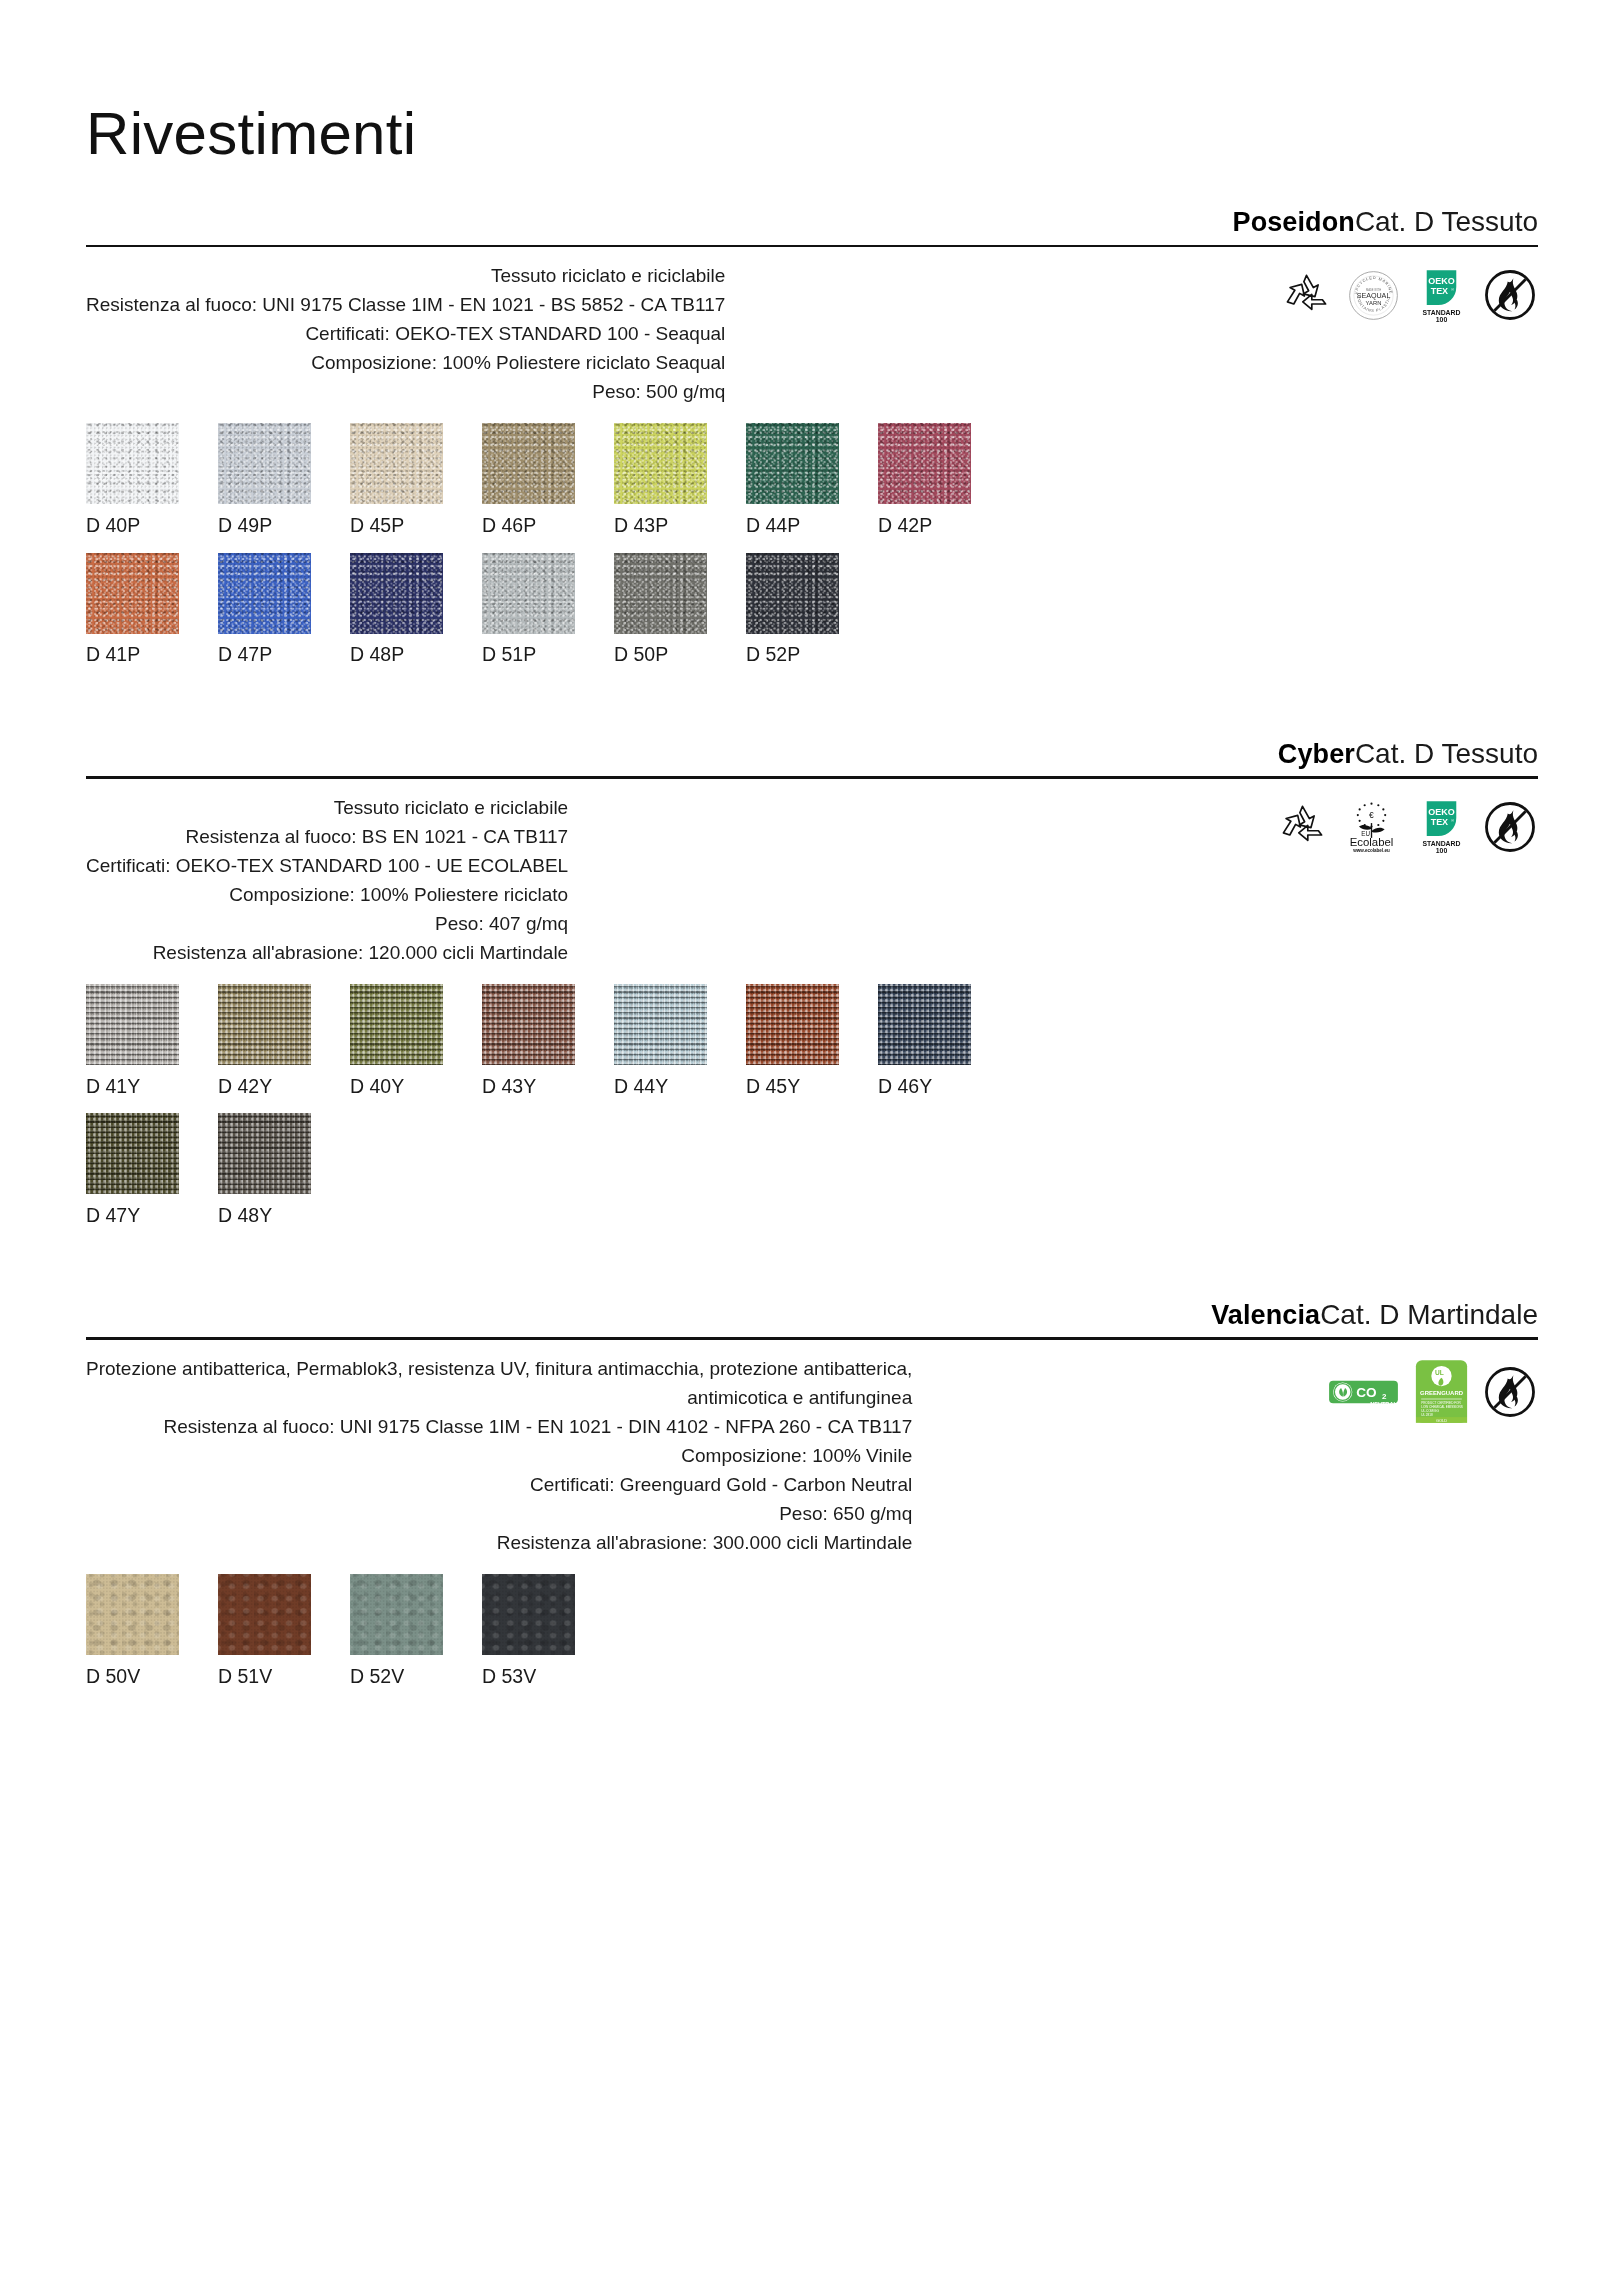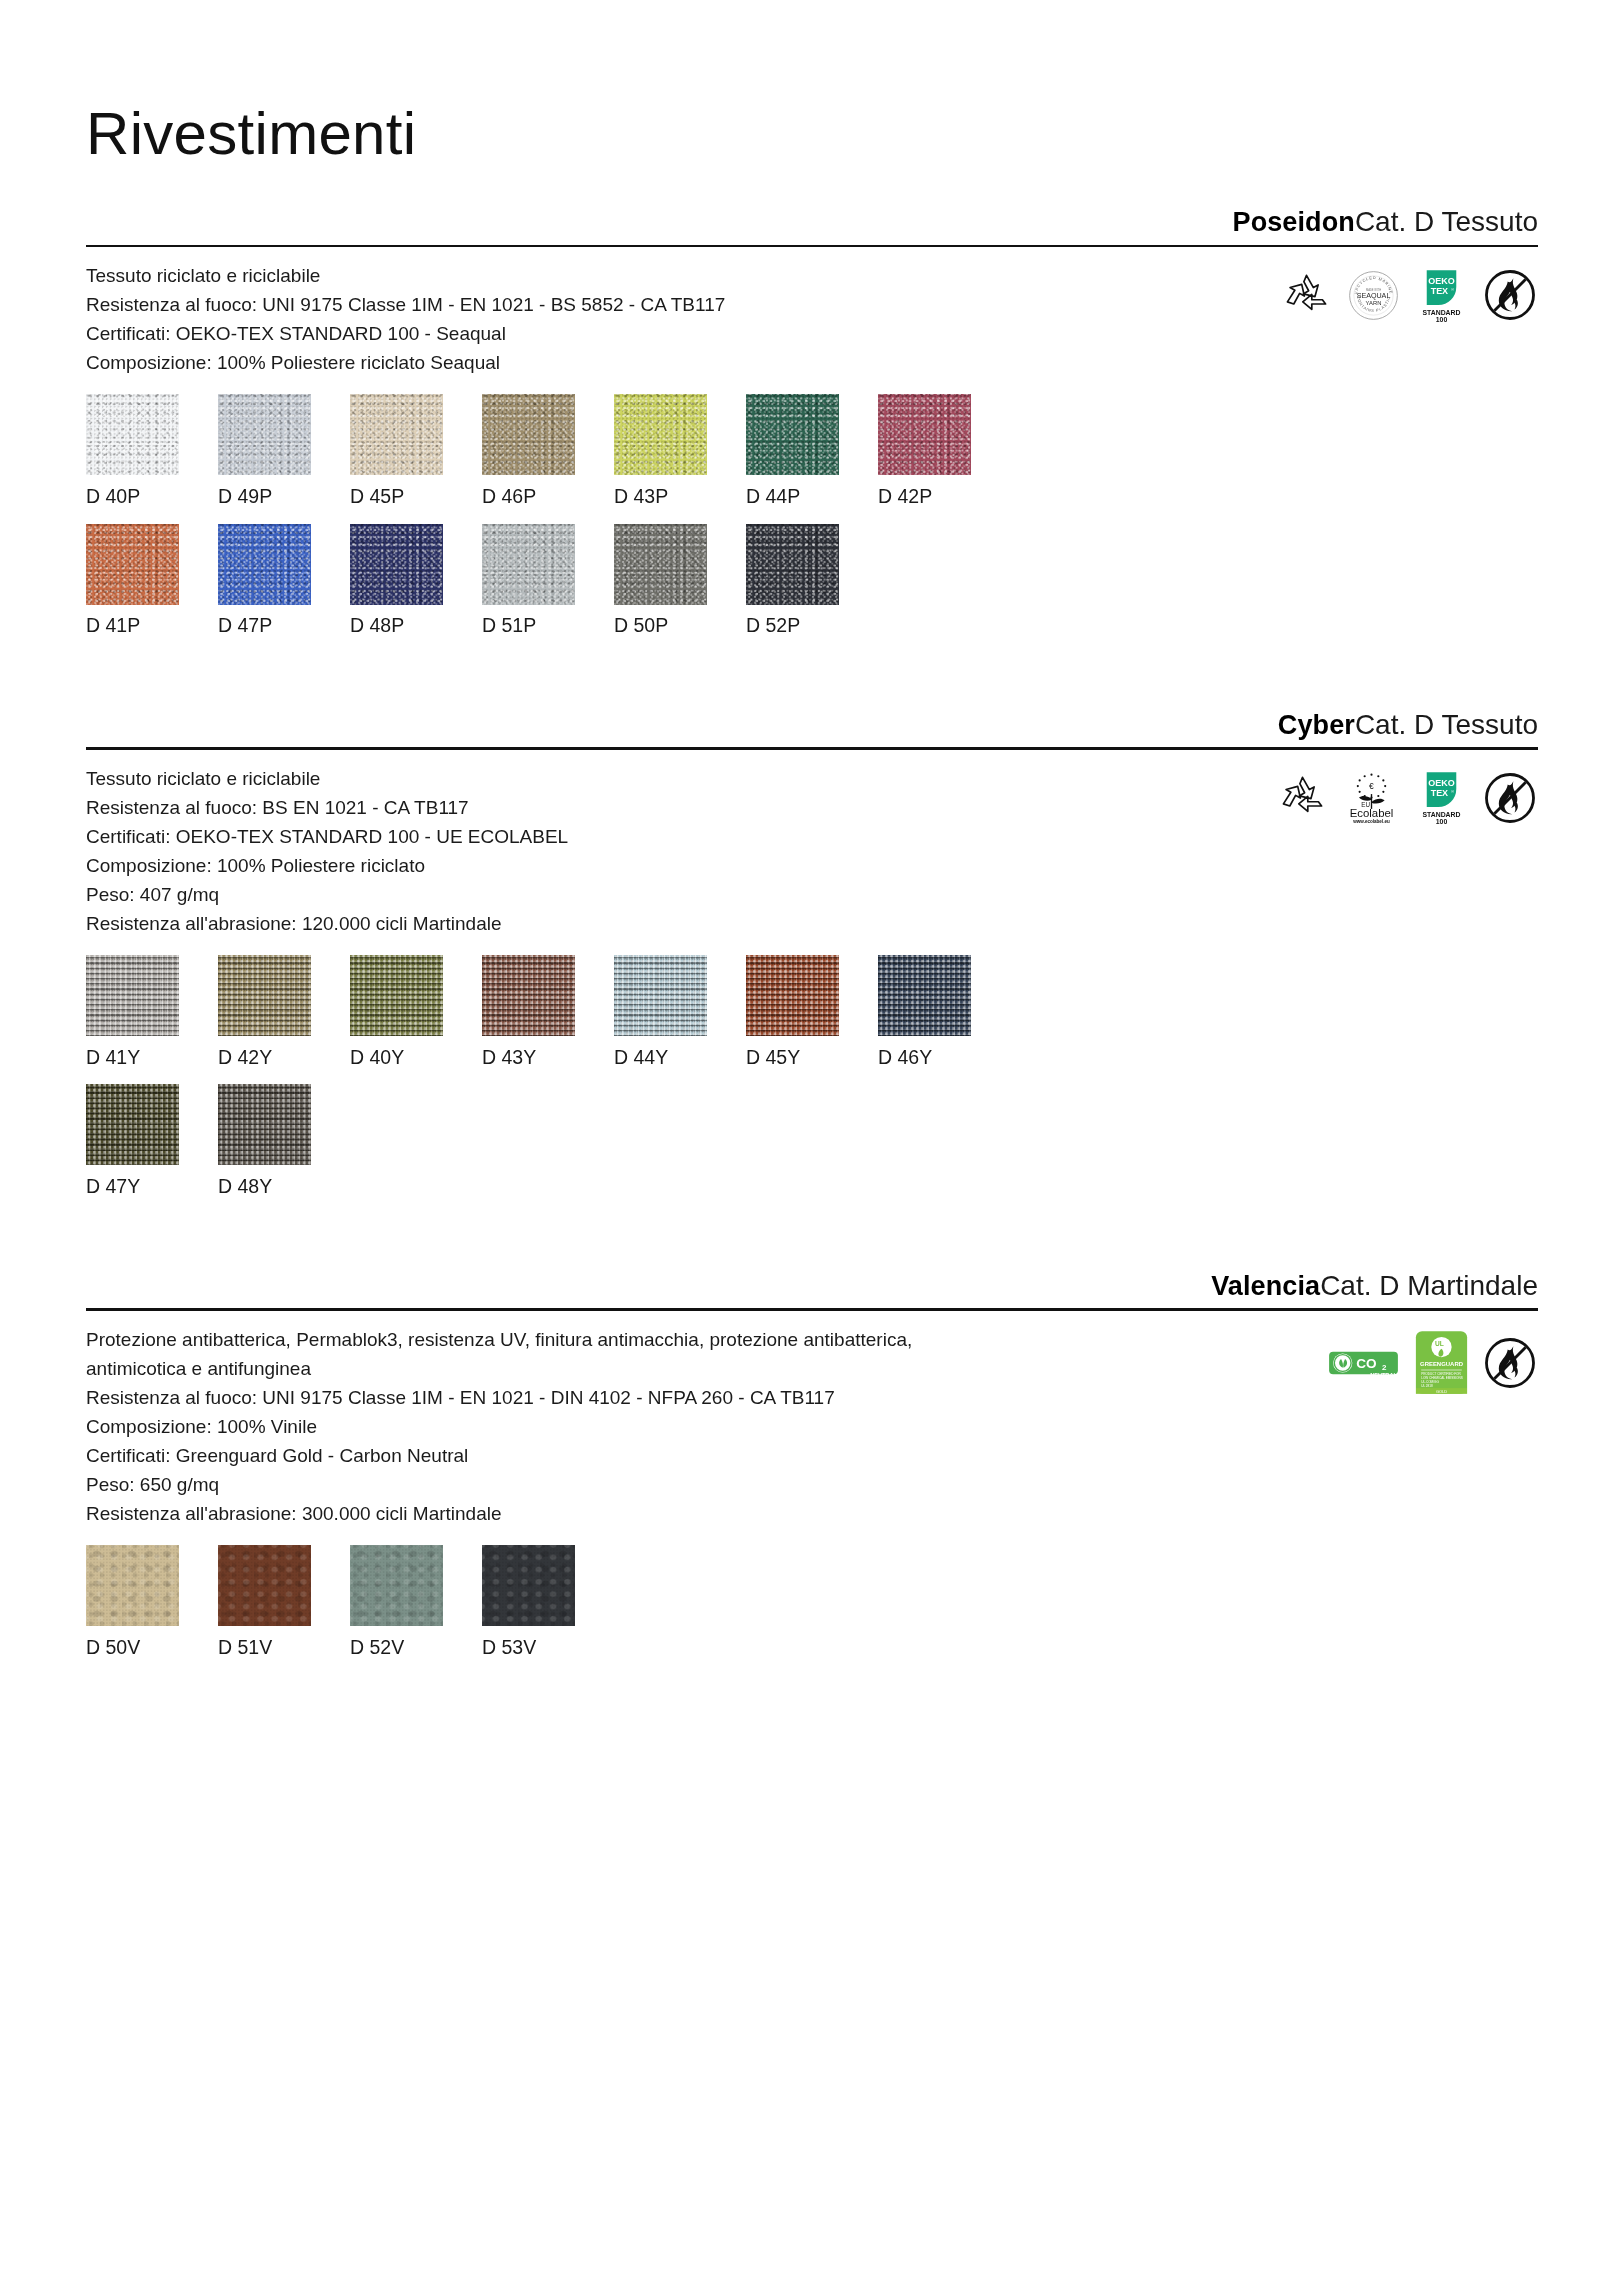--- a/index.html
+++ b/index.html
@@ -58,20 +58,21 @@
     height: 2.6px;
     background: #111;
     margin-bottom: 14.3px;
   }
 
   
   .spec-row {
     display: flex;
     justify-content: space-between;
     align-items: flex-start;
+    text-align: right;
   }
   .spec-lines {
     font-size: 19px;
     line-height: 29px;
     color: #1b1b1b;
     max-width: 1105px;
   }
   .spec-lines div { white-space: pre-wrap; }
 
   .badges {
@@ -193,20 +194,21 @@
       <div class="section-name">Poseidon</div>
       <div class="section-cat">Cat. D Tessuto</div>
     </div>
     <div class="rule"></div>
     <div class="spec-row">
       <div class="spec-lines">
             <div>Tessuto riciclato e riciclabile</div>
             <div>Resistenza al fuoco: UNI 9175 Classe 1IM - EN 1021 - BS 5852 - CA TB117</div>
             <div>Certificati: OEKO-TEX STANDARD 100 - Seaqual</div>
             <div>Composizione: 100% Poliestere riciclato Seaqual</div>
+            <div>Peso: 500 g/mq</div>
           </div>
       <div class="badges">
             <span class="badge icon-recycle">
   <svg width="53" height="53" viewBox="0 0 100 100">
     <g fill="none" stroke="#111" stroke-width="3.2" stroke-linejoin="round">
       <path d="M50 12 L63 35 L72 30 L66 52 L44 47 L54 41 L45 24 Z"></path>
       <path d="M86 66 L60 66 L60 76 L43 62 L60 48 L60 58 L80 58 Z"></path>
       <path d="M14 62 L28 40 L19 35 L41 29 L46 51 L37 46 L26 66 Z"></path>
     </g>
   </svg>

